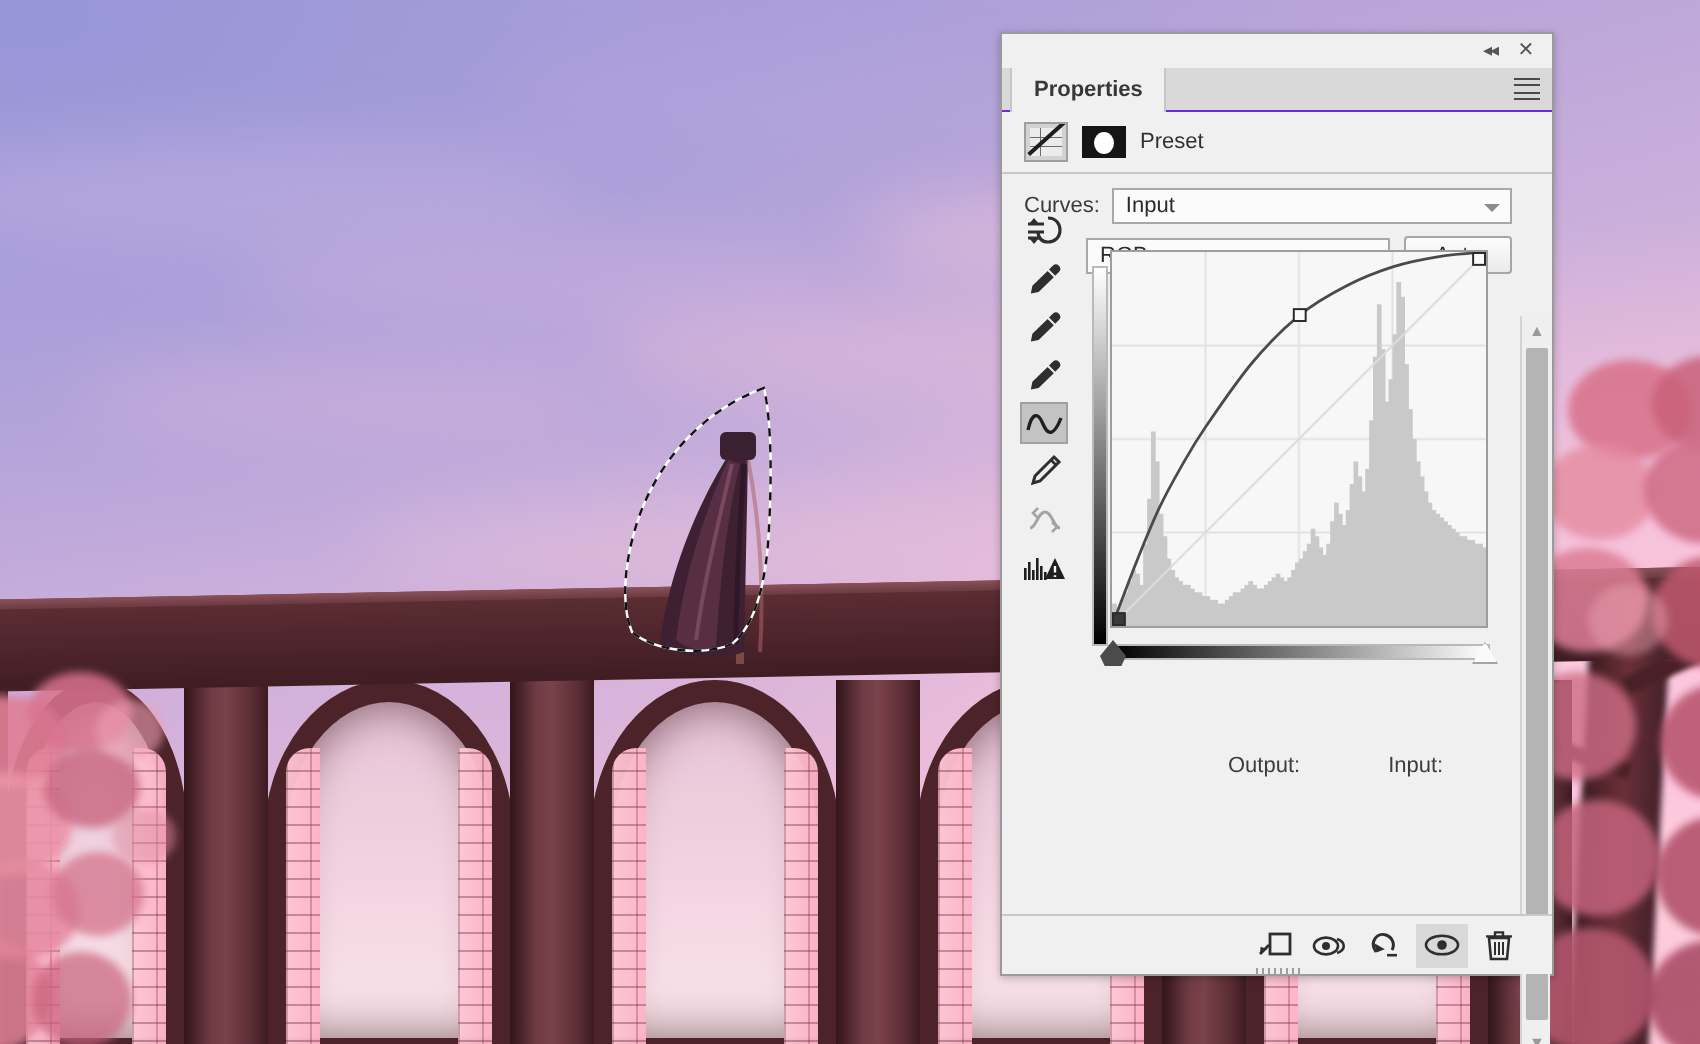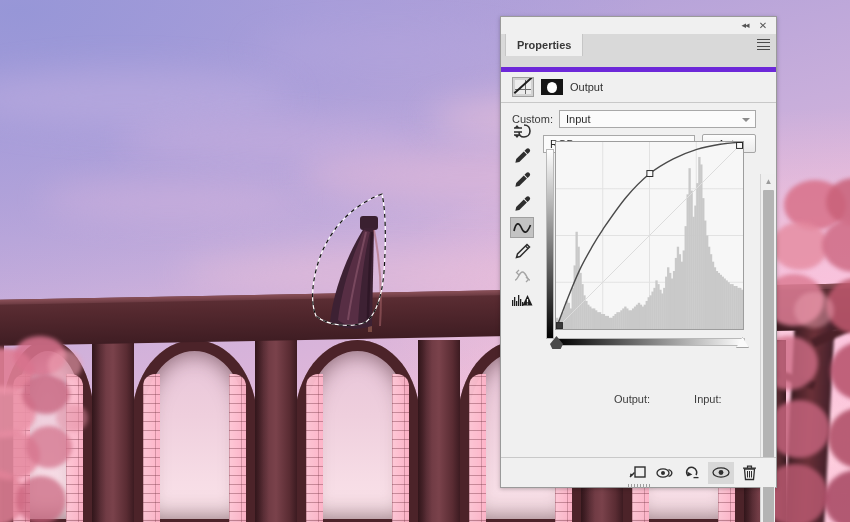--- a/index.html
+++ b/index.html
@@ -118,23 +118,23 @@
     position: absolute; top: 2px;
     width: 14px; height: 13px;
     display: flex; align-items: center; justify-content: center;
     color: #555; font-size: 10px; line-height: 1;
     cursor: pointer;
   }
   .btn-collapse { right: 24px; font-size: 9px; letter-spacing: -1px;}
   .btn-close { right: 6px; }
 
   .tabstrip {
-    position: relative; height: 38px;
+    position: relative; height: 22px;
     background: #d9d9d9;
-    border-bottom: 5px solid #6d28d9;
+    border-bottom: 1px solid #6d28d9;
   }
   .tab {
     position: absolute; left: 4px; top: 0;
     height: 22px; padding: 0 11px;
     display: flex; align-items: center;
     font-size: 11px; font-weight: bold; color: #383838;
     background: #f0f0f0;
     border-left: 1px solid #c6c6c6;
     border-right: 1px solid #c6c6c6;
     cursor: pointer;
@@ -474,27 +474,27 @@
     </div>
 
     <div class="adj-header">
       <div class="adj-icon">
         <div class="grid"></div>
           <div class="diag"></div>
       </div>
       <div class="mask-icon">
           <em></em>
         </div>
-      <div class="adj-title">Output</div>
+      <div class="adj-title">Preset</div>
     </div>
 
     <div class="panel-body">
 
       <div class="row-preset">
-        <span class="lbl">Custom:</span>
+        <span class="lbl">Curves:</span>
         <div class="select preset-select">
           <span>Input</span>
         </div>
       </div>
 
       <div class="row-channel">
         <div class="select channel-select">
           <span>RGB</span>
         </div>
         <div class="auto-btn">

